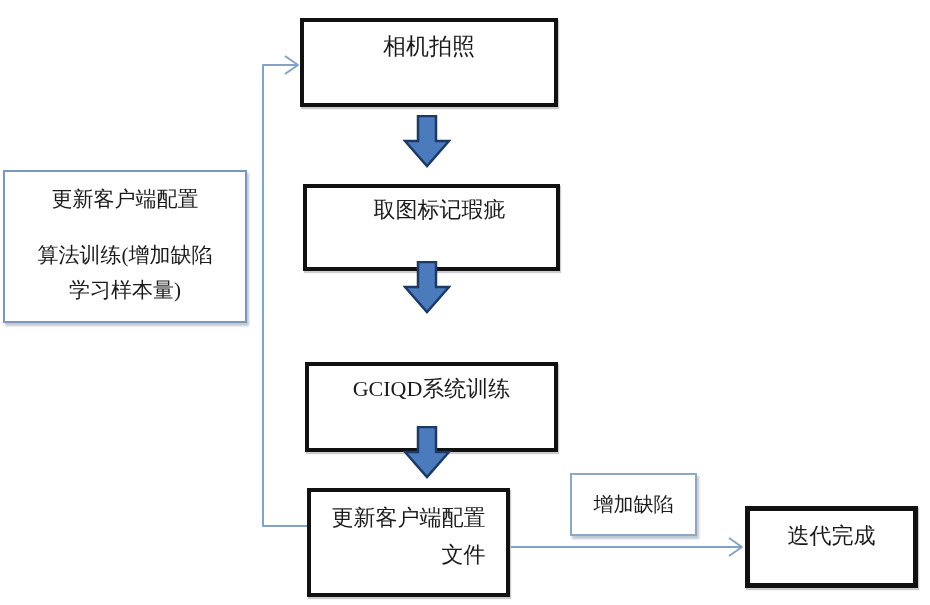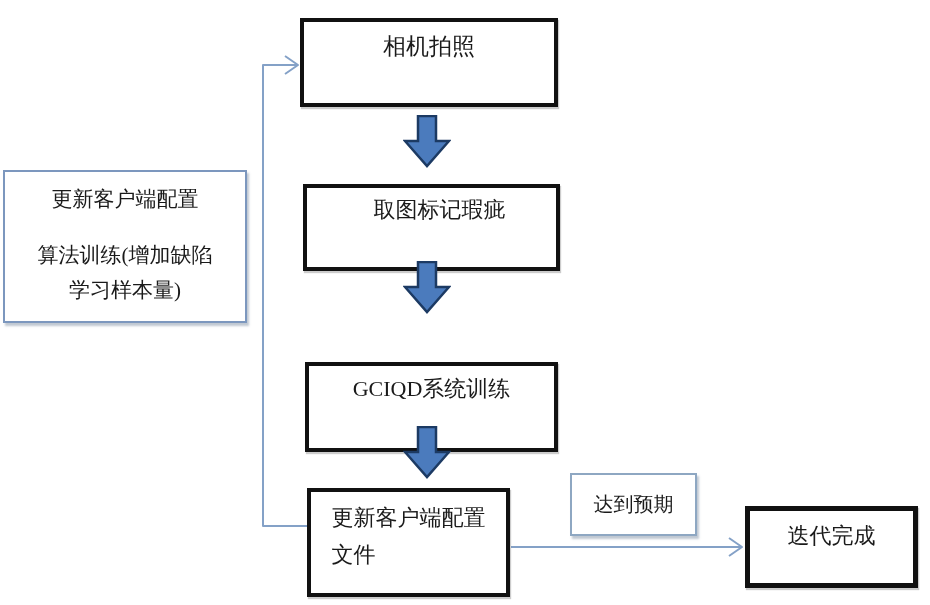--- a/index.html
+++ b/index.html
@@ -16,21 +16,21 @@
     position:relative;width:930px;height:605px;background:#ffffff;overflow:hidden;
     font-family:"Liberation Serif","DejaVu Serif",serif;color:var(--text);
   }
   .wires{position:absolute;left:0;top:0;pointer-events:none;}
   .wire{fill:none;stroke:var(--connector);stroke-width:2;stroke-linejoin:round;stroke-linecap:butt;}
 
   .step{
     position:absolute;box-sizing:border-box;background:#ffffff;
     border:4px solid var(--box-border);
     display:flex;justify-content:center;align-items:flex-start;
-    font-size:22px;text-align:left;
+    font-size:22px;text-align:right;
     box-shadow:1px 2px 1px rgba(110,110,110,.35);
   }
   #s1{left:300px;top:18px;width:258px;height:89px;padding-top:9px;font-size:23px;}
   #s2{left:303px;top:184px;width:257px;height:87px;padding-top:7px;padding-left:16px;}
   #s3{left:305px;top:322px;width:253px;height:90px;padding-top:8px;margin-top:40px;}
   #s4{left:307px;top:488px;width:203px;height:109px;padding-top:7px;}
   #s4 .lines div{line-height:37px;}
   #s5{left:745px;top:506px;width:173px;height:82px;padding-top:10px;border-width:5px;}
 
   .cond{
@@ -105,20 +105,20 @@
   </svg>
 
   <div class="step" id="s4">
     <span class="lines">
         <div>更新客户端配置</div>
         <div>文件</div>
       </span>
   </div>
 
   <div class="cond">
-    <span>达到预期</span>
+    <span>增加缺陷</span>
   </div>
 
   <div class="step" id="s5">
     <span>迭代完成</span>
   </div>
 
 </div>
 
 </body></html>

